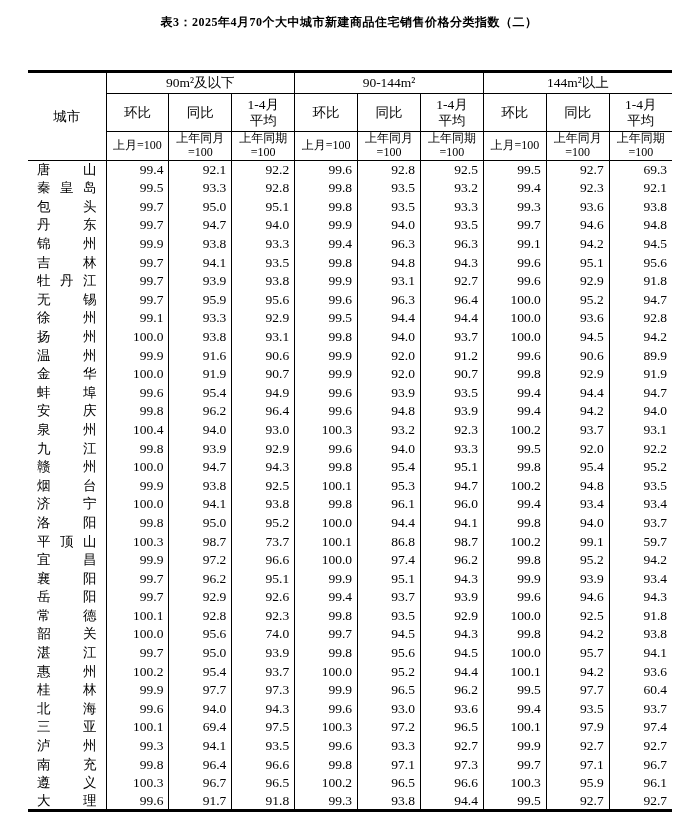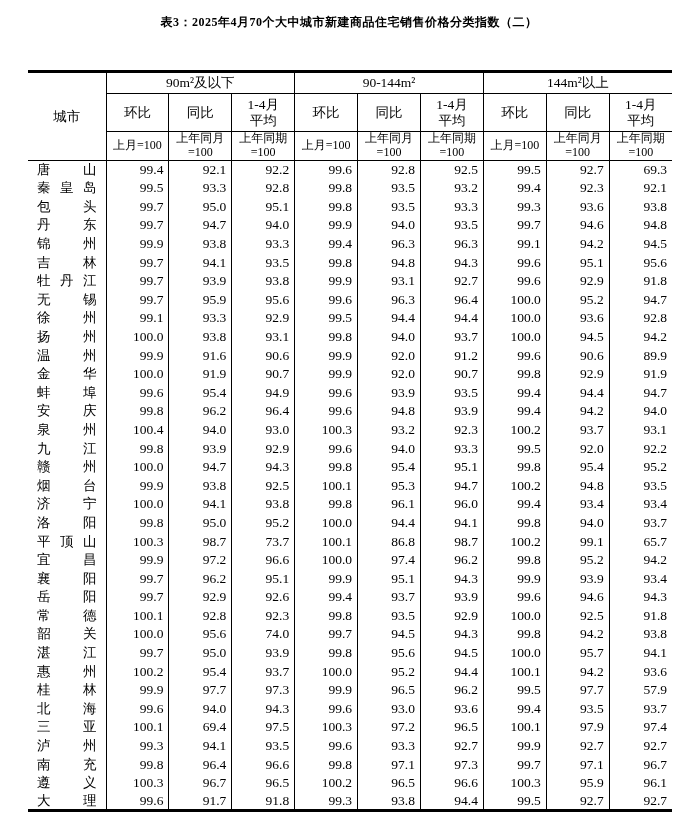--- a/index.html
+++ b/index.html
@@ -491,21 +491,21 @@
             </div>
           </td>
           <td class="val-cell">100.3</td>
           <td class="val-cell">98.7</td>
           <td class="val-cell">73.7</td>
           <td class="val-cell">100.1</td>
           <td class="val-cell">86.8</td>
           <td class="val-cell">98.7</td>
           <td class="val-cell">100.2</td>
           <td class="val-cell">99.1</td>
-          <td class="val-cell">65.7</td>
+          <td class="val-cell">59.7</td>
         </tr>
         <tr>
           <td class="city-cell">
             <div class="city-name">
               <span>宜</span>
               <span>昌</span>
             </div>
           </td>
           <td class="val-cell">99.9</td>
           <td class="val-cell">97.2</td>
@@ -627,21 +627,21 @@
             </div>
           </td>
           <td class="val-cell">99.9</td>
           <td class="val-cell">97.7</td>
           <td class="val-cell">97.3</td>
           <td class="val-cell">99.9</td>
           <td class="val-cell">96.5</td>
           <td class="val-cell">96.2</td>
           <td class="val-cell">99.5</td>
           <td class="val-cell">97.7</td>
-          <td class="val-cell">57.9</td>
+          <td class="val-cell">60.4</td>
         </tr>
         <tr>
           <td class="city-cell">
             <div class="city-name">
               <span>北</span>
               <span>海</span>
             </div>
           </td>
           <td class="val-cell">99.6</td>
           <td class="val-cell">94.0</td>

